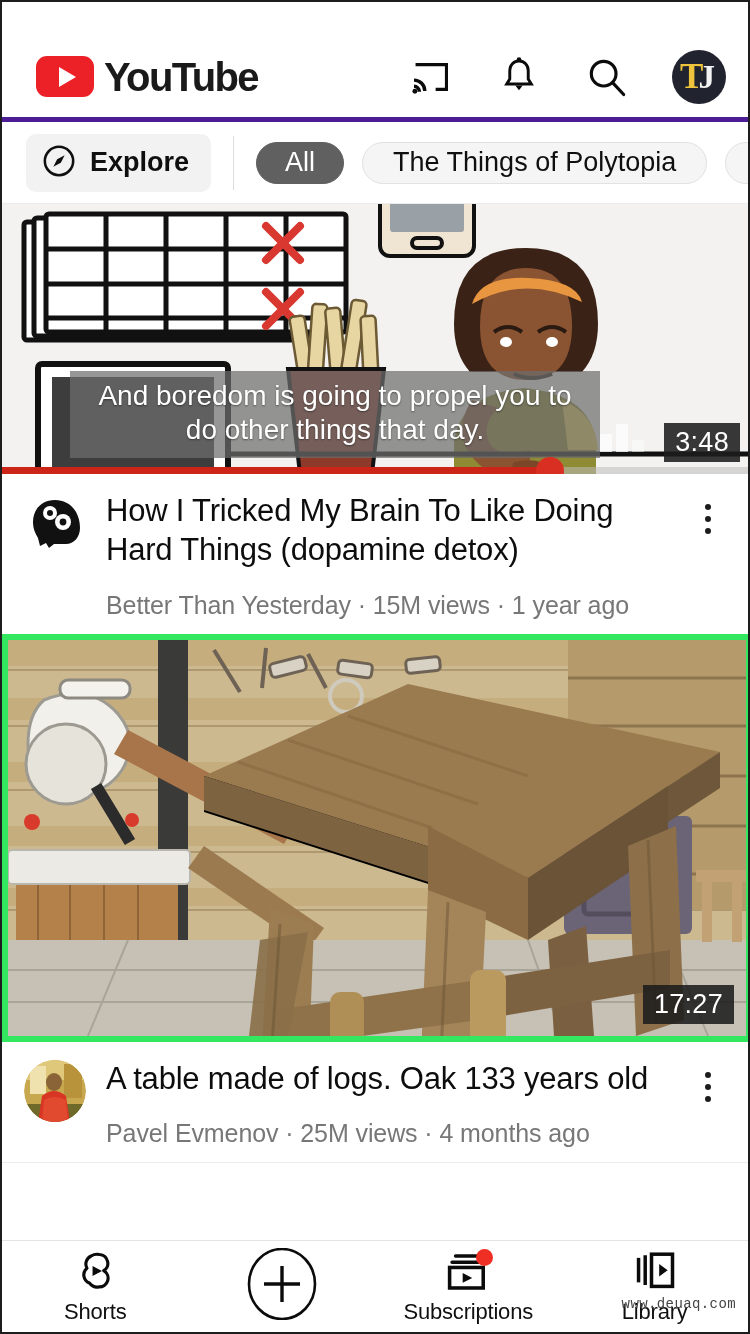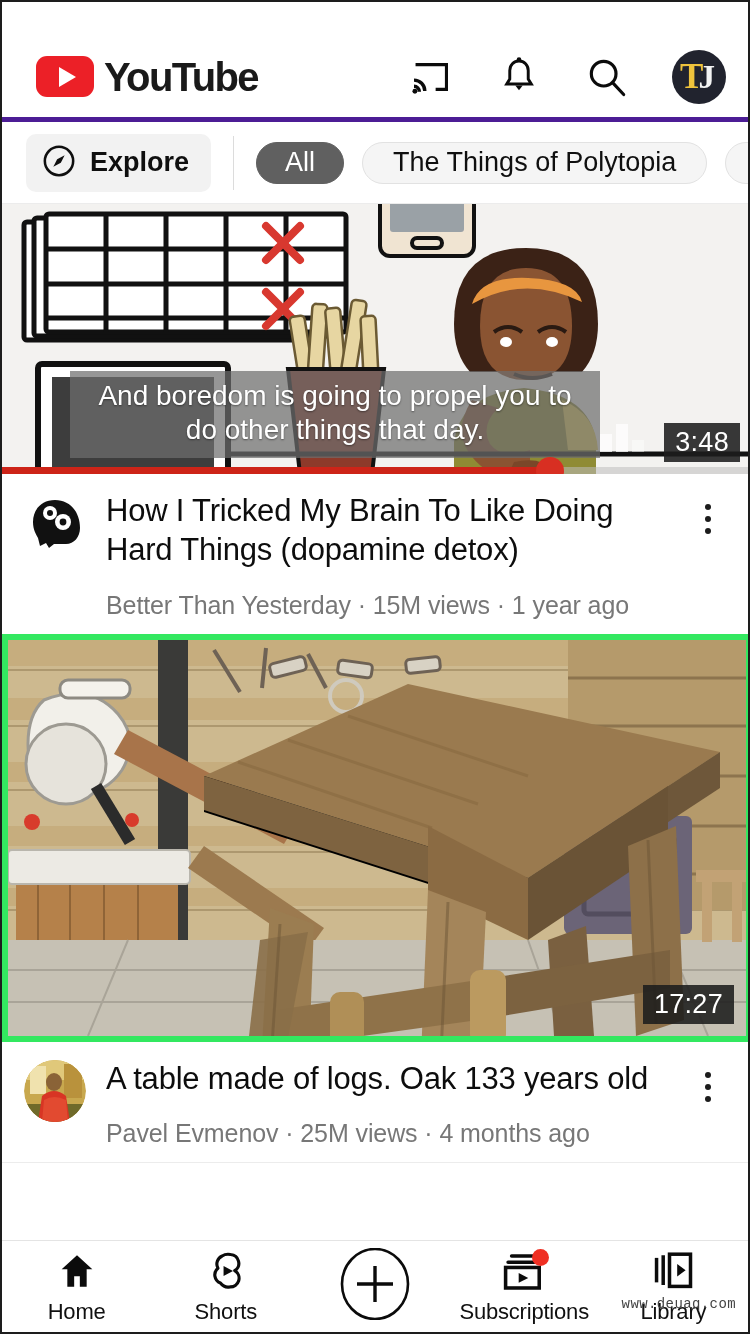--- a/index.html
+++ b/index.html
@@ -493,28 +493,20 @@
           <i></i>
           <i></i>
         </div>
     </div>
   </div>
 
   <div class="divider-thin"></div>
 
   <div class="bottom-nav">
 
-    <div class="nav-item">
-      <span class="nav-ico">
-        <svg width="42" height="40" viewBox="0 0 24 24">
-            <path d="M12 2.6 2.8 11h3.4v10.4h4.1v-6.3h3.4v6.3h4.1V11h3.4z" fill="#0b0b0b"></path>
-          </svg>
-      </span>
-      <span class="nav-label">Home</span>
-    </div>
 
     <div class="nav-item">
       <span class="nav-ico">
         <svg width="42" height="42" viewBox="0 0 24 24">
           <path d="M14.6 2.6a5 5 0 0 1 2.4 9.2 5 5 0 0 1-2.8 9.3c-2.4.5-4.3-.8-5.4-2.2a5 5 0 0 1-1.4-8.5A5 5 0 0 1 9.8 3.4c1.4-.9 3.2-1.1 4.8-.8z" fill="none" stroke="#0b0b0b" stroke-width="1.8" stroke-linejoin="round"></path>
           <path d="M10.6 9.1 16 12l-5.4 2.9z" fill="#0b0b0b"></path>
         </svg>
       </span>
       <span class="nav-label">Shorts</span>
     </div>

